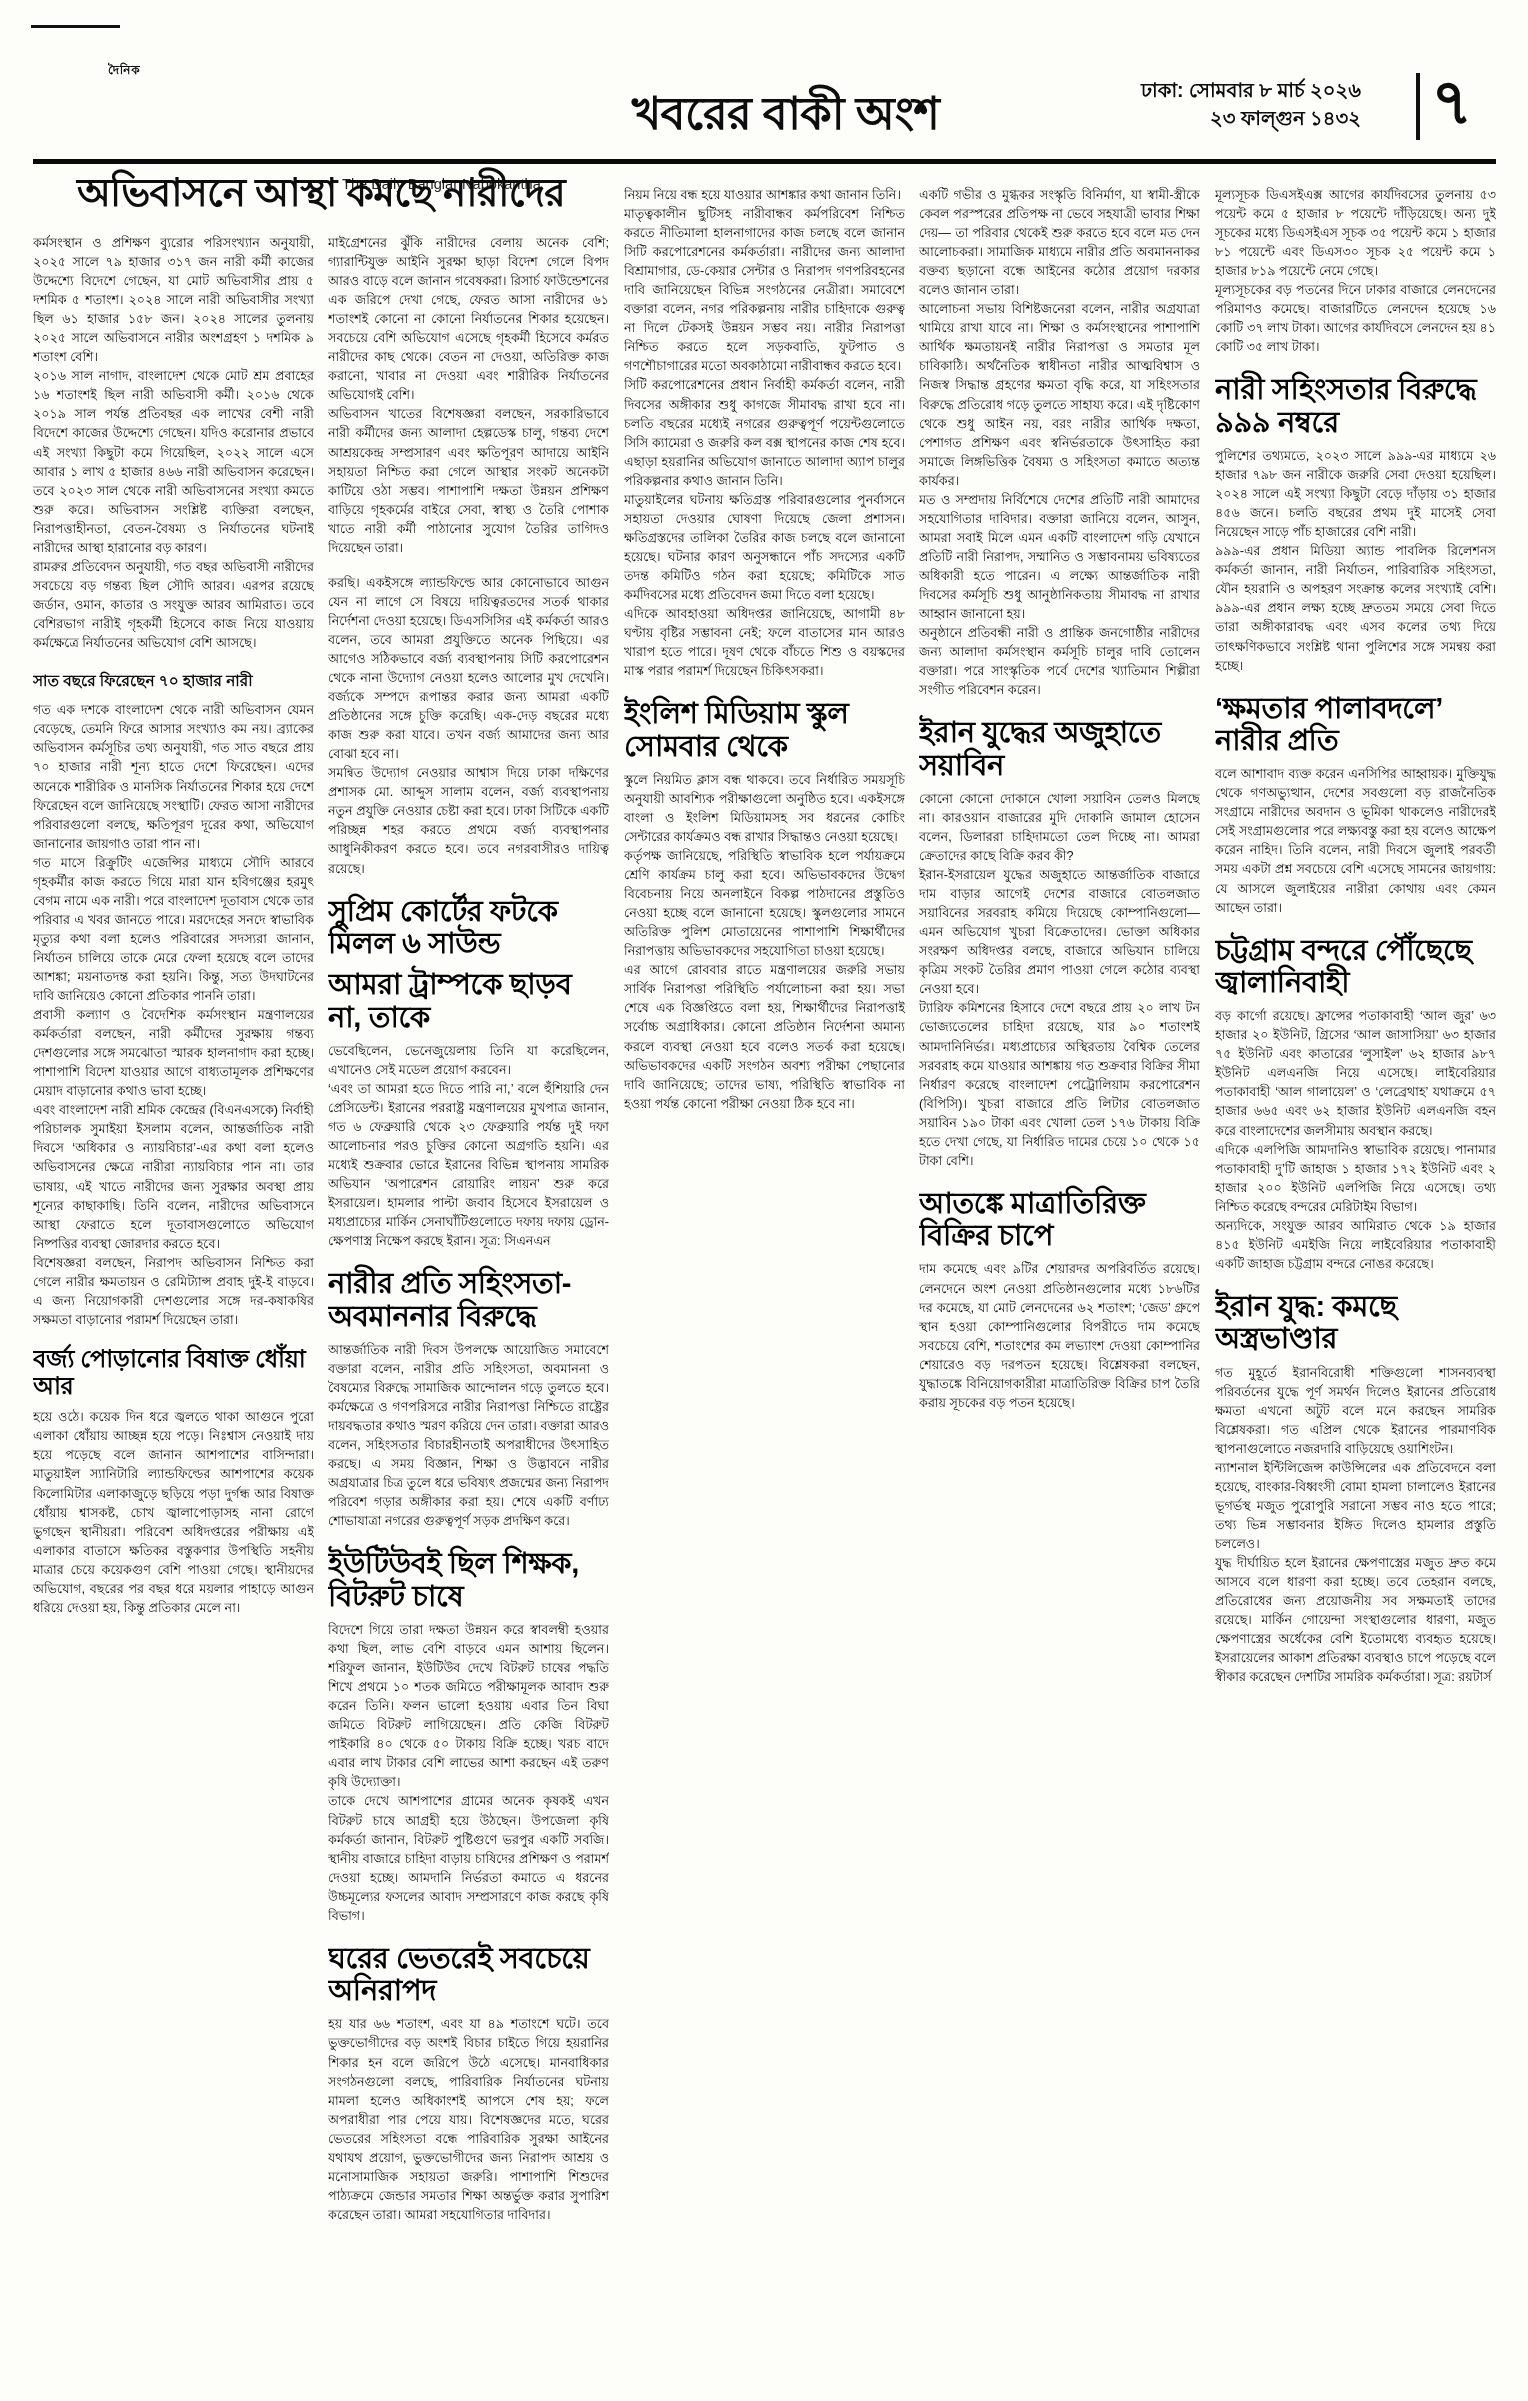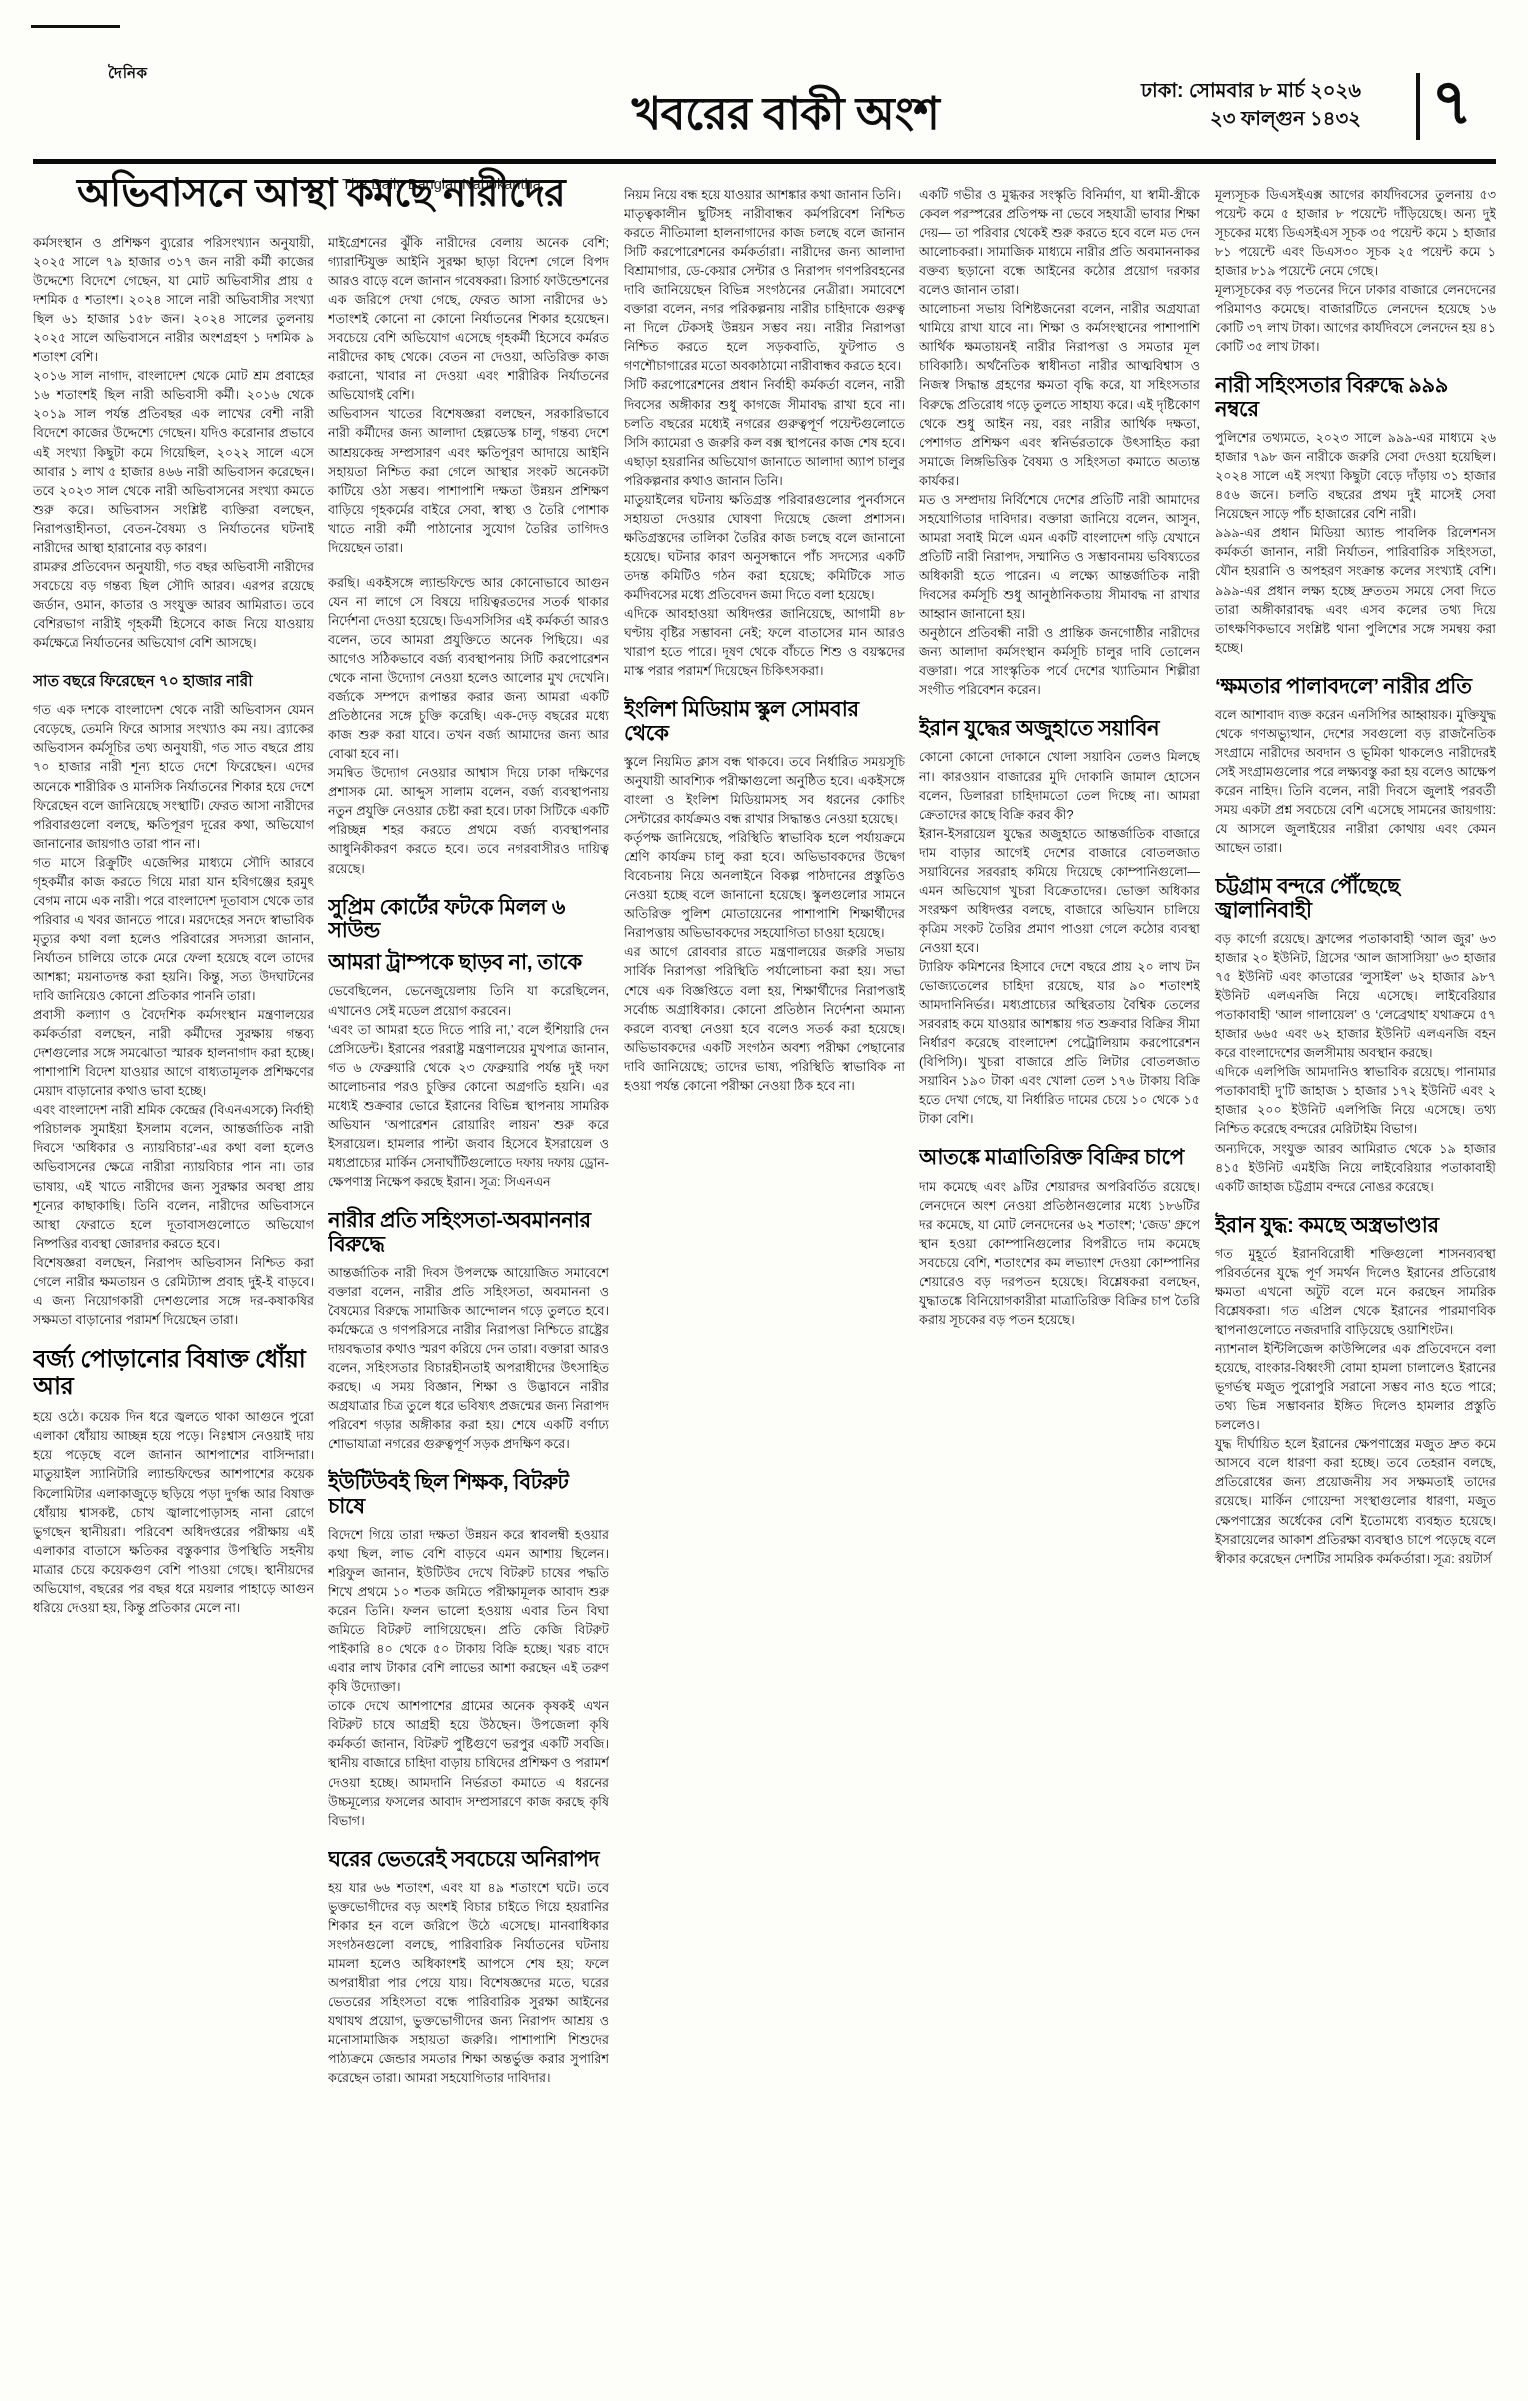--- a/index.html
+++ b/index.html
@@ -1,38 +1,38 @@
 <!DOCTYPE html>
 <html lang="bn" style="font-size:11.6px"><head>
 <meta charset="utf-8">
 <style>
   html,body{margin:0;padding:0;background:#e8e8e4;}
   #page{position:relative;width:1528px;height:2401px;background:#fdfdfa;margin:0 auto;
         font-family:"Liberation Sans","DejaVu Sans",sans-serif;color:#0d0d0d;overflow:hidden;}
   .abs{position:absolute;}
   
   .folio-rule{background:#111;}
-  .mh-daily{font-size:15px;font-weight:bold;letter-spacing:0.7px;}
+  .mh-daily{font-size:12px;font-weight:bold;letter-spacing:0.7px;}
   .mh-name{font-size:51px;font-weight:900;line-height:1;letter-spacing:-0.7px;}
   .mh-tag{font-size:12.4px;font-weight:bold;}
   .mh-eng{font-size:14.6px;color:#222;}
   .flag-dot{display:inline-block;width:33px;height:33px;border-radius:50%;background:#14803a;position:relative;vertical-align:middle;}
   .flag-dot::after{content:"";position:absolute;left:7.3px;top:7.3px;width:19px;height:19px;border-radius:50%;background:#e62320;}
   .section-title{font-size:45px;font-weight:900;text-align:center;letter-spacing:-0.7px;}
   .dateline{font-size:19.6px;font-weight:bold;text-align:right;line-height:1.45;}
   .vbar{background:#111;}
   .pagenum{font-size:64px;font-weight:900;line-height:1;}
   .main-rule{background:#0a0a0a;}
   
   .col{position:absolute;overflow:hidden;}
   .tx{font-size:12.7px;line-height:1.5;text-align:justify;white-space:pre-line;word-break:break-word;margin:0 0 16px 0;}
   .subhead{font-size:15.3px;font-weight:bold;margin:1.5px 0 7.3px 0;}
   .hl{font-weight:900;line-height:1.12;margin:7.3px 0 8.7px 0;color:#050505;letter-spacing:-0.4px;}
   .hl-1line{font-size:24px;}
-  .hl-2line{font-size:21px;}
+  .hl-2line{font-size:29px;}
   .hero-hl{font-size:39px;font-weight:900;text-align:center;letter-spacing:-0.7px;line-height:1.05;}
 </style>
 </head>
 <body>
 
 <div id="page">
 
   <div class="abs folio-rule" style="left:31px;top:25px;width:89px;height:2.9px;"></div>
 
   <div class="abs" style="left:108px;top:61px;">

